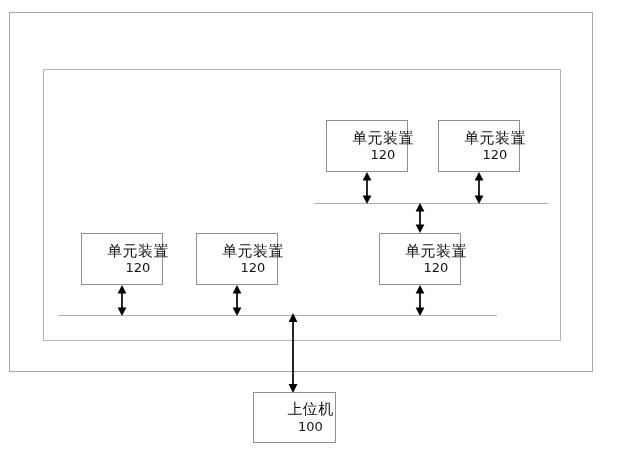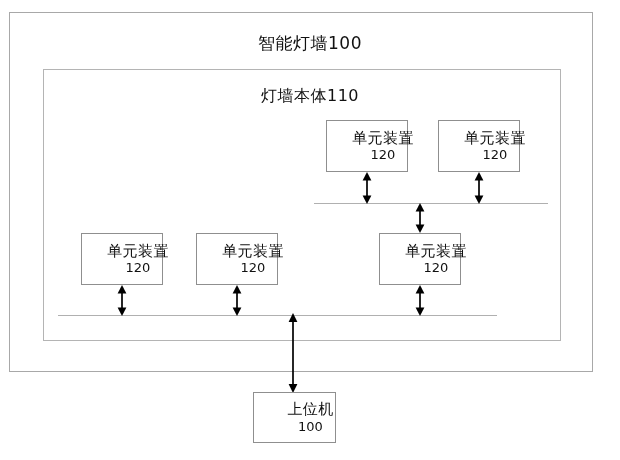--- a/index.html
+++ b/index.html
@@ -104,24 +104,22 @@
   .connector polygon {
     fill: #000000;
   }
 </style>
 </head>
 <body>
 
 <div id="diagram-root">
 
   <div class="frame frame-outer"></div>
-  <div class="title title-outer">智能灯墙100</div>
 
   <div class="frame frame-inner"></div>
-  <div class="title title-inner">灯墙本体110</div>
 
   <div class="node-box" style="left:326px; top:120px; width:82px; height:52px;">
     <span class="node-title">单元装置</span>
     <span class="node-ref">120</span>
   </div>
 
   <div class="node-box" style="left:438px; top:120px; width:82px; height:52px;">
     <span class="node-title">单元装置</span>
     <span class="node-ref">120</span>
   </div>

